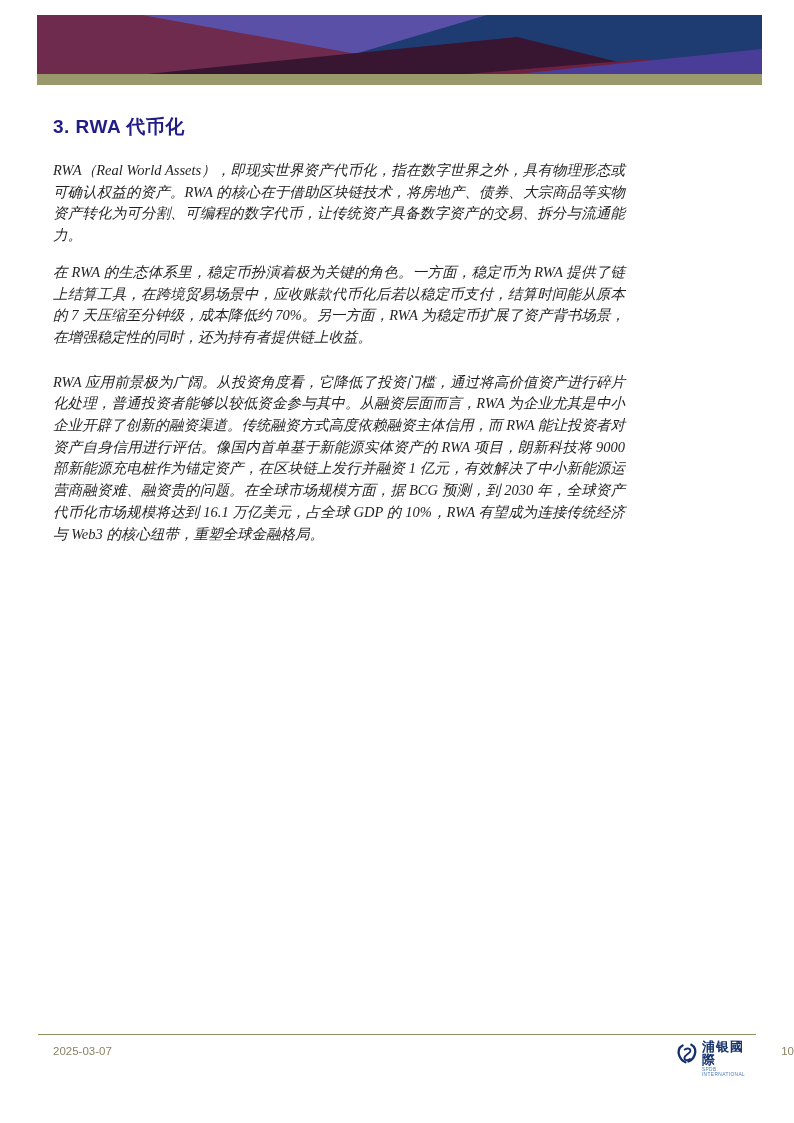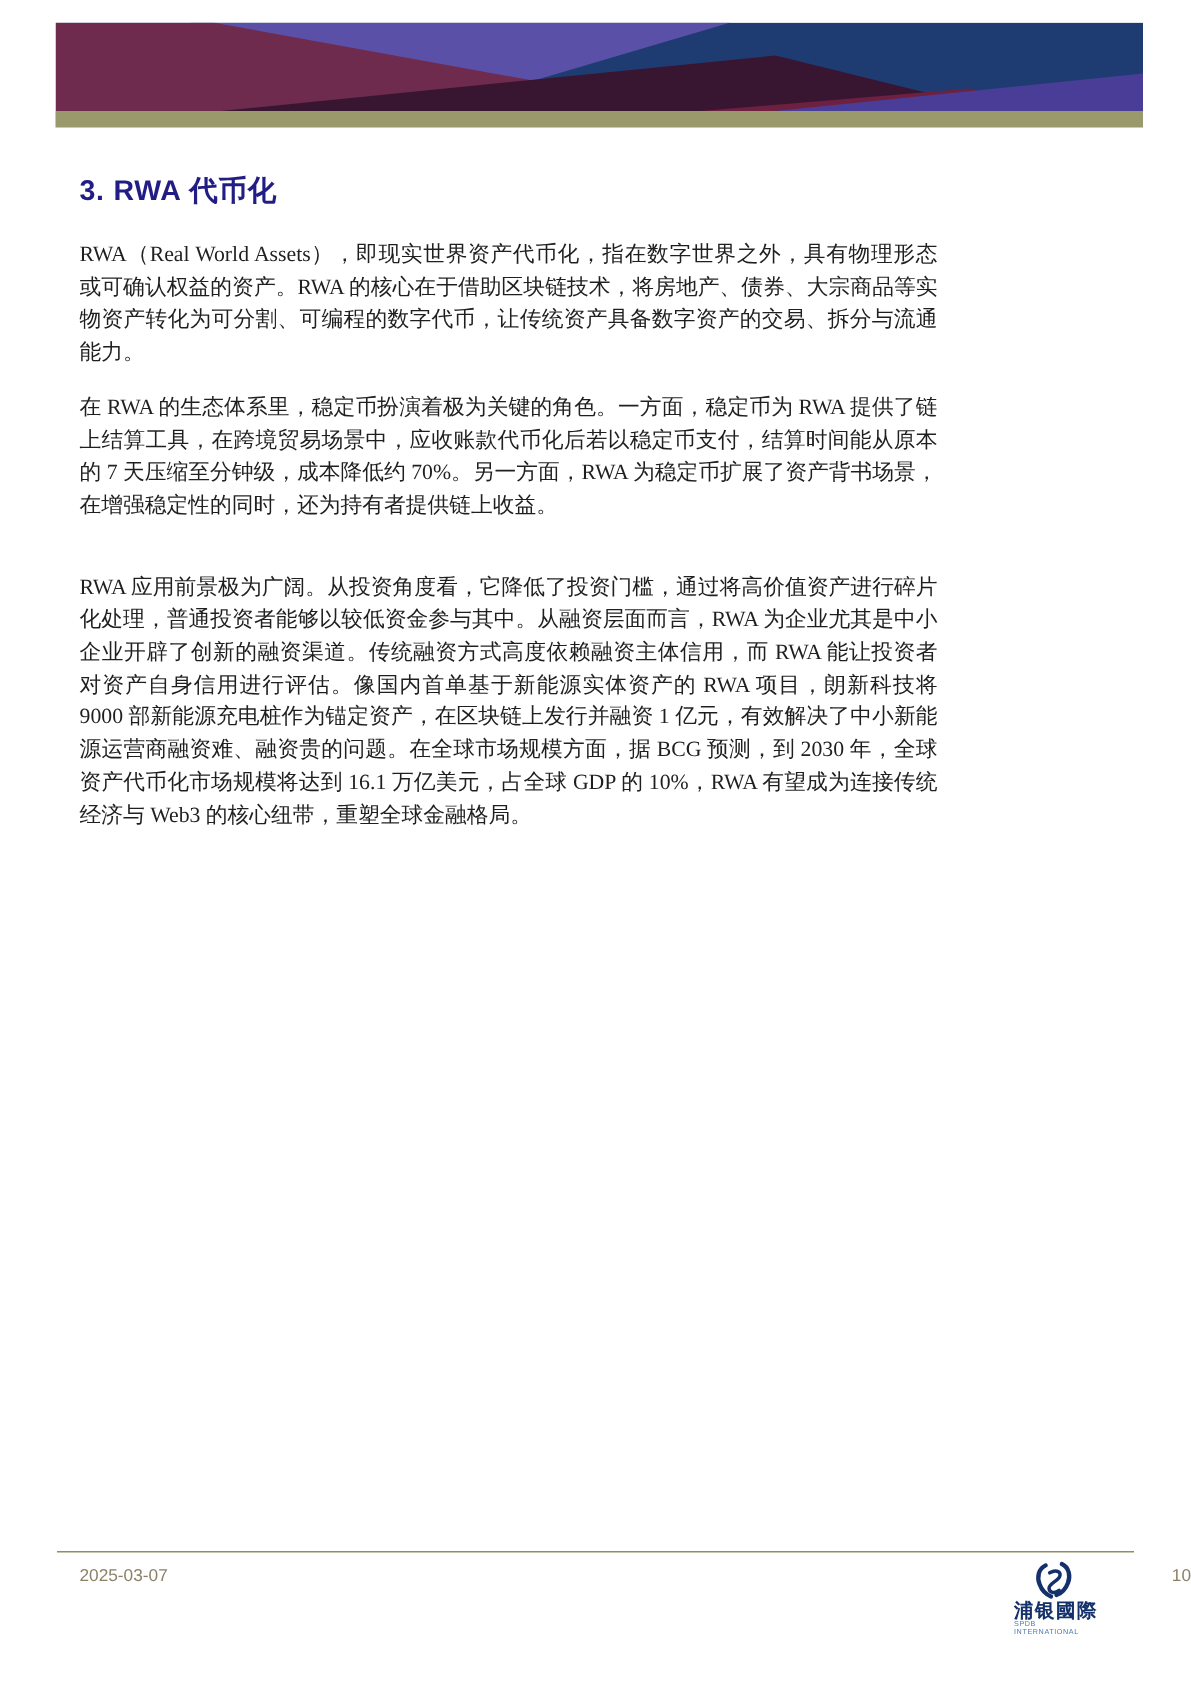--- a/index.html
+++ b/index.html
@@ -9,21 +9,20 @@
     width: 794px;
     height: 1123px;
     overflow: hidden;
     font-family: "Liberation Sans", "DejaVu Sans", sans-serif;
   }
   .page {
     position: relative;
     width: 705px;
     height: 1123px;
     background: #ffffff;
-    padding-left: 27px;
   }
 
   
   .banner {
     position: absolute;
     left: 37px;
     top: 15px;
     width: 725px;
     height: 59px;
     overflow: hidden;
@@ -52,24 +51,25 @@
   .content {
     position: absolute;
     left: 53px;
     top: 160px;
     width: 572px;
     font-size: 14.5px;
     line-height: 21.7px;
     color: #1f1f1f;
     text-align: justify;
     font-family: "Liberation Serif", "DejaVu Serif", serif;
+    font-style: italic;
   }
   .content p { margin: 0; }
   .content p.para-1 { margin-bottom: 15px; }
-  .content p.para-2 { margin-bottom: 33px; }
+  .content p.para-2 { margin-bottom: 23px; }
 
   
   .footer-line {
     position: absolute;
     left: 38px;
     top: 1034px;
     width: 718px;
     height: 1px;
     background: #8f8f62;
   }
@@ -87,22 +87,21 @@
     width: 794px;
     text-align: right;
     font-size: 11.5px;
     color: #8a8266;
   }
   .footer-logo {
     position: absolute;
     left: 676px;
     top: 1040px;
     display: flex;
-    align-items: center;
-    flex-direction: column;
+    align-items: flex-start;
   }
   .logo-mark { width: 27px; height: 27px; margin-right: 4px; }
   .logo-text { display: flex; flex-direction: column; line-height: 1; }
   .logo-cn {
     font-size: 13px;
     font-weight: bold;
     color: #14316b;
     letter-spacing: 1px;
   }
   .logo-en {

